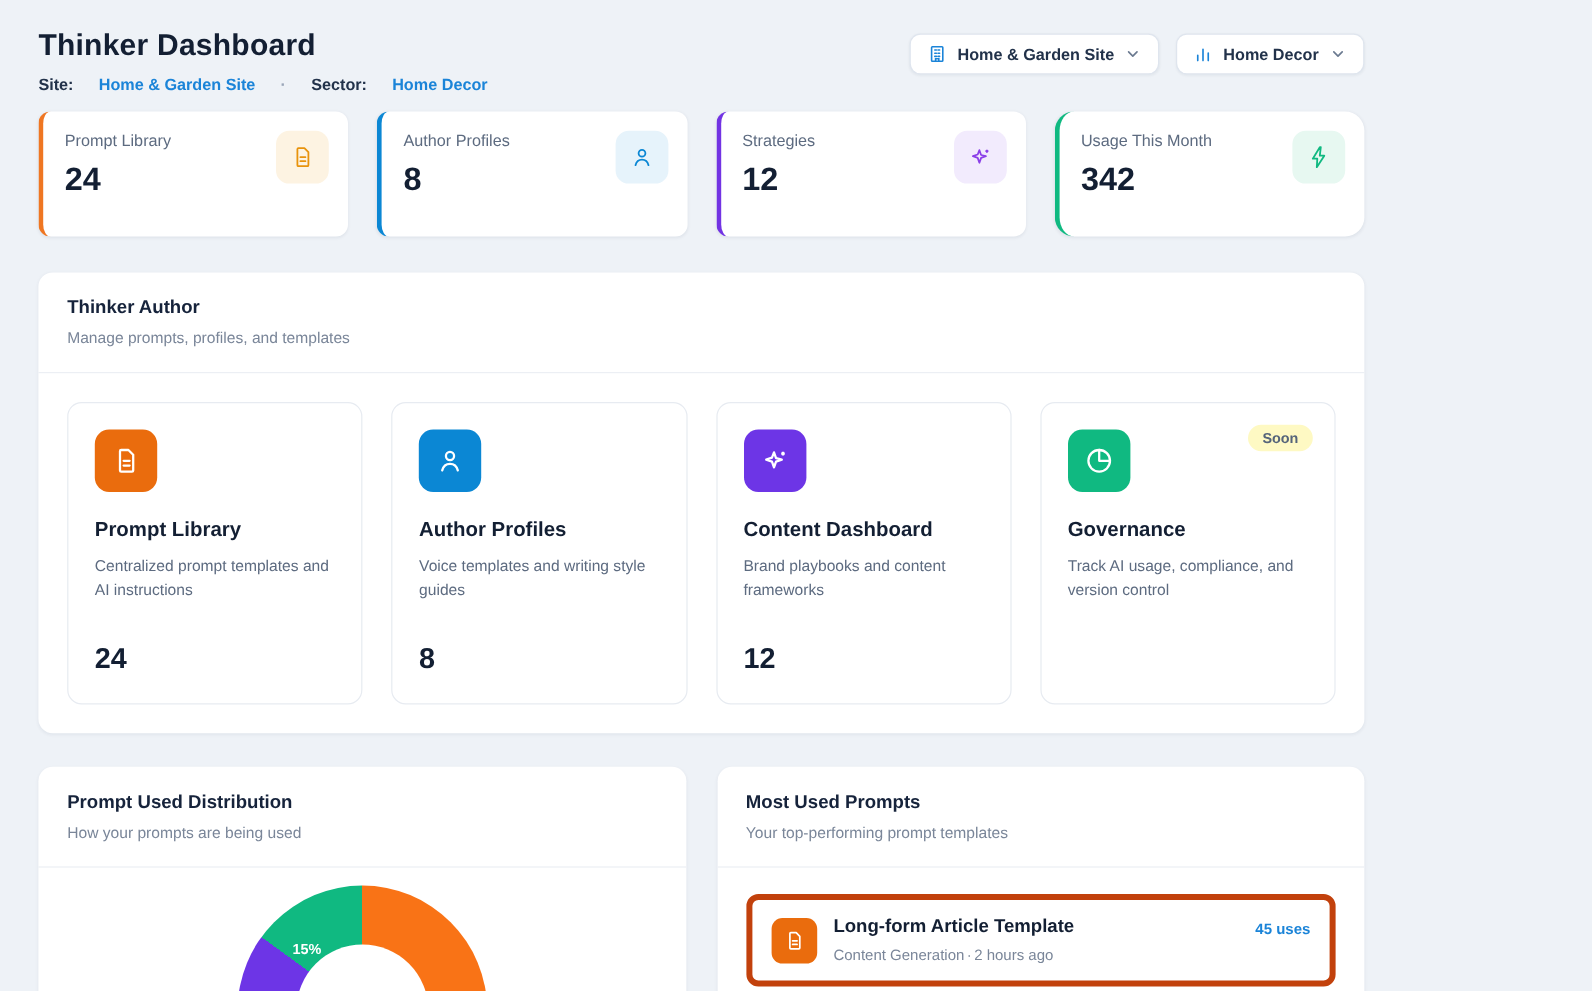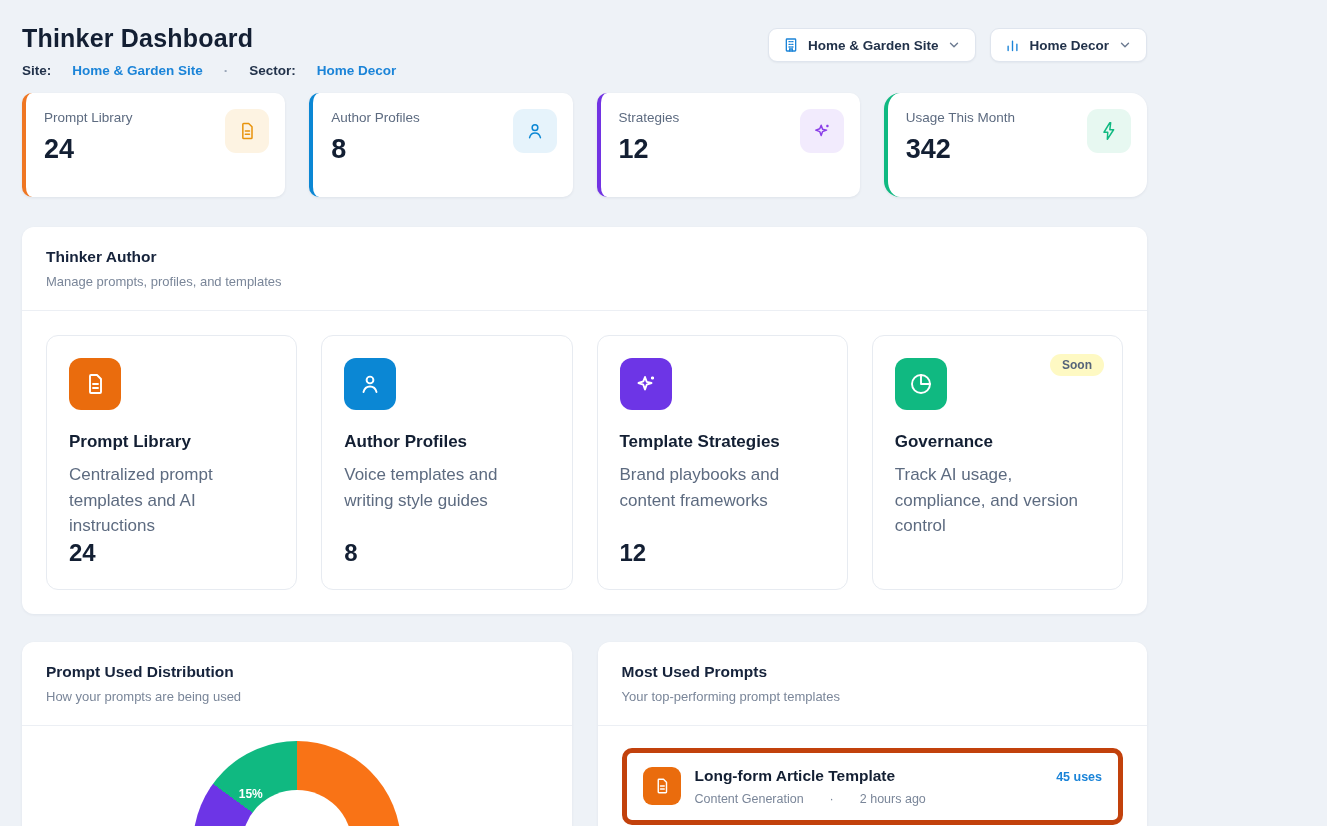--- a/index.html
+++ b/index.html
@@ -1,18 +1,18 @@
 <!DOCTYPE html>
 <html><head>
 <meta charset="utf-8">
 <style>
   * { margin:0; padding:0; box-sizing:border-box; }
   html,body { width:1327px; height:826px; overflow:hidden; }
   body { font-family:"Liberation Sans", sans-serif; background:#eef2f7; color:#16233b; }
-  .page { width:1169px; height:826px; padding:20px 22px 0; overflow:hidden; }
+  .page { width:1169px; height:826px; padding:20px 32px 0; overflow:hidden; }
 
   
   .topbar { display:flex; justify-content:space-between; align-items:flex-start; }
   .page-title { font-size:25px; font-weight:800; color:#131f33; letter-spacing:.2px; margin:4px 0 10px; }
   .site-line { font-size:13.5px; font-weight:700; color:#22324a; display:flex; align-items:center; gap:21px; }
   .site-line a { color:#1b84d8; text-decoration:none; cursor:pointer; }
   .site-line .dot { color:#9aa6b8; }
   .topbar-actions { display:flex; gap:14px; margin-top:8px; }
   .dd-btn { display:flex; align-items:center; gap:9px; background:#fff; border:1px solid #dfe5ee;
             border-radius:9px; padding:8px 14px; font-family:inherit; font-size:13.5px; font-weight:700;
@@ -40,42 +40,42 @@
   .sec-title { font-size:15.5px; font-weight:700; color:#16233b; }
   .sec-sub { font-size:13px; color:#7a8699; margin-top:8px; }
   .modules-grid { display:grid; grid-template-columns:repeat(4,1fr); gap:24px; padding:24px; }
   .module-card { border:1px solid #e7ebf1; border-radius:12px; padding:22px; min-height:252px;
                  display:flex; flex-direction:column; position:relative; cursor:pointer; background:#fff; }
   .module-icon { width:52px; height:52px; border-radius:12px; color:#fff;
                  display:flex; align-items:center; justify-content:center; }
   .sq-orange { background:#ea6c0d; } .sq-blue { background:#0b87d4; }
   .sq-purple { background:#6d35e6; } .sq-green { background:#10b981; }
   .module-title { font-size:17px; font-weight:800; color:#131f33; margin-top:22px; }
-  .module-desc { font-size:17px; color:#5d6b80; margin-top:10px; line-height:1.5; max-width:235px; }
+  .module-desc { font-size:13px; color:#5d6b80; margin-top:10px; line-height:1.5; max-width:235px; }
   .module-count { font-size:24px; font-weight:800; color:#131f33; margin-top:auto; }
   .soon-badge { position:absolute; top:18px; right:18px; background:#fef9c3; color:#55647a;
                 font-size:12px; font-weight:700; padding:4px 12px; border-radius:999px; }
   .module-footer { margin-top:auto; border-top:1px solid #e7ebf1; padding-top:14px;
                    font-size:12.5px; color:#8a96a8; }
 
   
   .bottom { display:grid; grid-template-columns:1fr 1fr; gap:26px; margin-top:28px; }
   .panel { background:#fff; border-radius:12px; box-shadow:0 1px 3px rgba(20,30,60,.06); min-height:260px; }
   .chart-body { display:flex; justify-content:center; height:240px; }
   .donut { width:208px; height:208px; border-radius:50%; margin-top:15px; position:relative; }
   .donut::after { content:""; position:absolute; inset:49px; background:#fff; border-radius:50%; }
   .donut-label { position:absolute; left:46px; top:46px; color:#fff; font-size:12px; font-weight:700; z-index:2; }
 
   .prompts-body { padding:22px 24px; }
   .prompt-item { display:flex; gap:14px; border:5px solid #c2410c; border-radius:10px; padding:14px 16px;
                  align-items:center; cursor:pointer; background:#fff; }
   .prompt-icon { width:38px; height:38px; border-radius:9px; background:#ea6c0d; color:#fff;
                  display:flex; align-items:center; justify-content:center; flex-shrink:0; }
   .prompt-title { font-size:15.5px; font-weight:800; color:#131f33; }
-  .prompt-meta { font-size:12.5px; color:#7a8699; margin-top:7px; display:flex; align-items:center; gap:26px; }
+  .prompt-meta { font-size:12.5px; color:#7a8699; margin-top:7px; display:flex; align-items:center; gap:2px; }
   .prompt-uses { margin-left:auto; color:#1b84d8; font-weight:700; font-size:12.5px; align-self:flex-start; margin-top:3px; white-space:nowrap; }
 </style>
 </head>
 <body>
 
 <div class="page">
 
   <div class="topbar">
     <div>
       <h1 class="page-title">Thinker Dashboard</h1>
@@ -195,21 +195,21 @@
         <div class="module-count">8</div>
       </div>
 
       <div class="module-card">
         <div class="module-icon sq-purple">
           <svg width="24" height="24" viewBox="0 0 24 24" fill="none" stroke="currentColor" stroke-width="1.9" stroke-linejoin="round">
               <path d="M11 5l1.7 4.8L17.5 11l-4.8 1.7L11 17.5l-1.7-4.8L4.5 11l4.8-1.7z"></path>
               <path d="M18.5 4.5v3M17 6h3"></path>
             </svg>
         </div>
-        <div class="module-title">Template Strategies</div>
+        <div class="module-title">Content Dashboard</div>
         <div class="module-desc">Brand playbooks and content frameworks</div>
         <div class="module-count">12</div>
       </div>
 
       <div class="module-card">
         <span class="soon-badge">Soon</span>
         <div class="module-icon sq-green">
           <svg width="24" height="24" viewBox="0 0 24 24" fill="none" stroke="currentColor" stroke-width="1.9" stroke-linecap="round" stroke-linejoin="round">
               <path d="M12 3a9 9 0 1 0 9 9"></path>
               <path d="M12 3v9h9a9 9 0 0 0-9-9z"></path>

